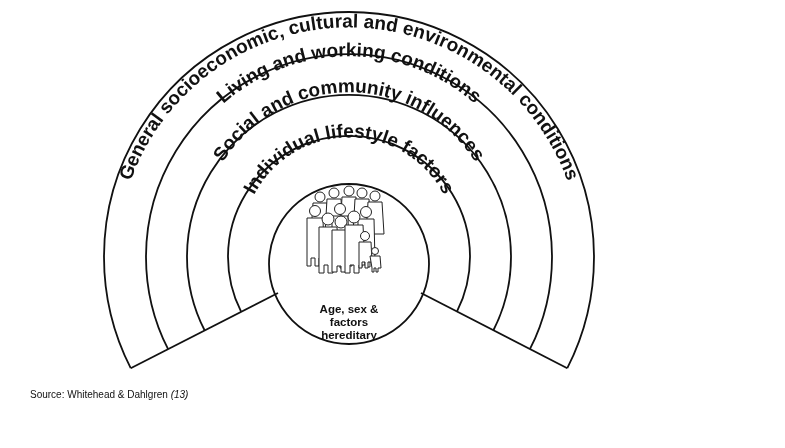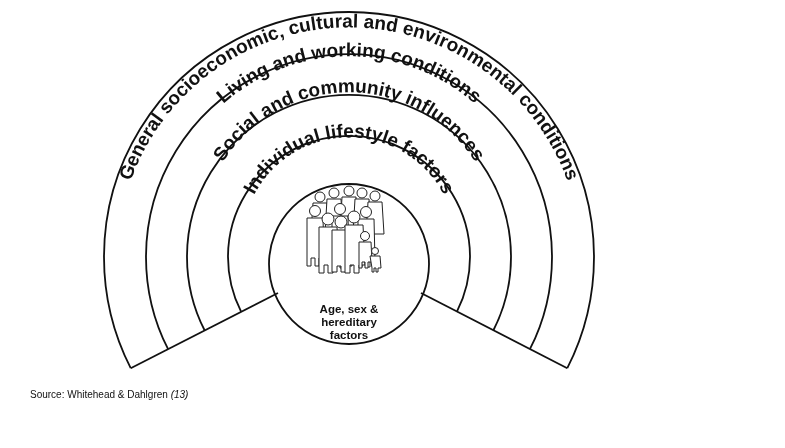--- a/index.html
+++ b/index.html
@@ -81,19 +81,19 @@
       <circle cx="365" cy="236" r="4.5"></circle>
         <path d="M359 242 h12 l1 20 h-4 v6 h-3 v-6 h-3 v6 h-3 v-6 z"></path>
       <circle cx="375" cy="251" r="3.5"></circle>
         <path d="M370 256 h10 l1 12 h-3 v4 h-2 v-4 h-2 v4 h-2 v-4 z"></path>
     </g>
   </g>
 </svg>
 
 <div class="center-label">
   <div>Age, sex &amp;</div>
+  <div>factors</div>
   <div>hereditary</div>
-  <div>factors</div>
 </div>
 
 <div class="source">
   <span>Source: Whitehead &amp; Dahlgren </span><span class="cite">(13)</span>
 </div>
 
 </body></html>

